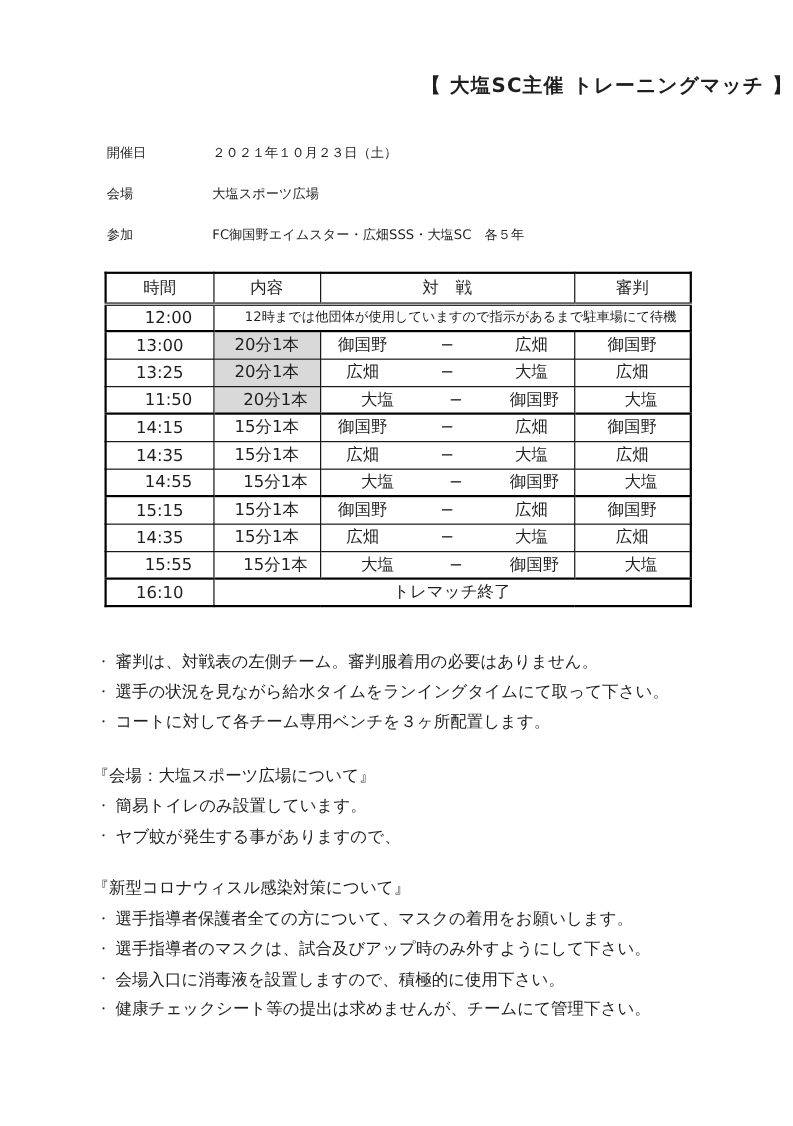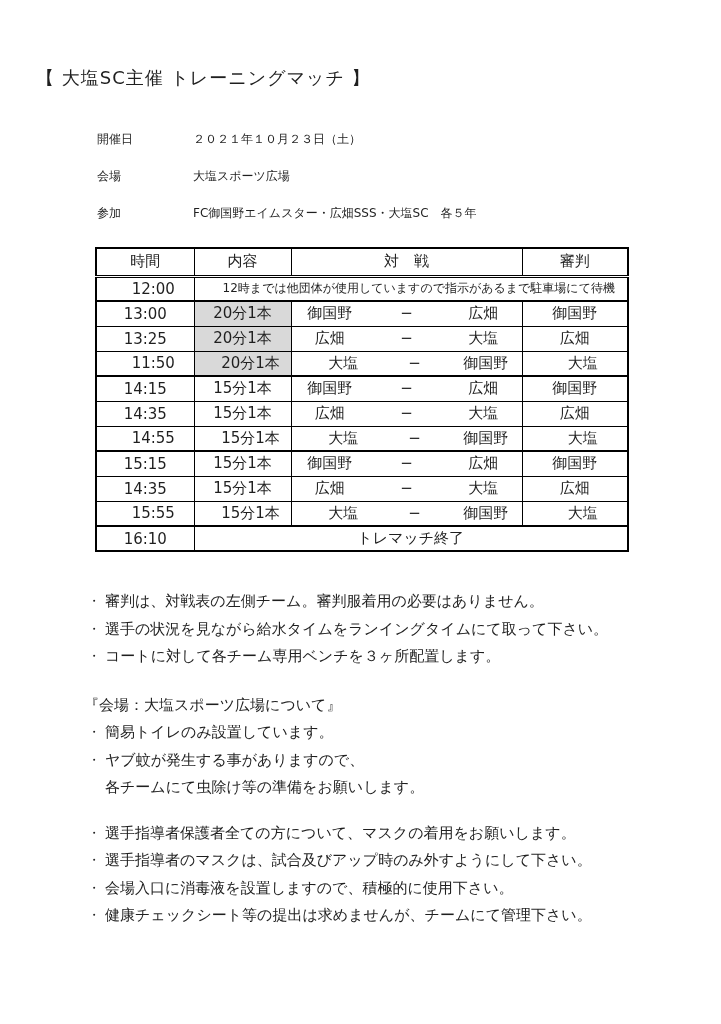--- a/index.html
+++ b/index.html
@@ -9,25 +9,24 @@
     width: 721px;
     height: 1024px;
     margin: 0 auto;
     background: var(--page-bg, #ffffff);
     color: var(--text, #1f1f1f);
     font-family: "DejaVu Sans", "Liberation Sans", sans-serif;
     overflow: hidden;
   }
   .doc-title {
     padding-top: 66px;
-    text-align: left;
+    text-align: right;
     font-size: 18px;
-    font-weight: normal;
+    font-weight: bold;
     letter-spacing: 1px;
-    padding-left: 36px;
   }
   .info-block {
     margin: 38px 0 0 97px;
     font-size: 12px;
   }
   .info-row {
     display: flex;
     margin-bottom: 15px;
     line-height: 22px;
   }
@@ -280,26 +279,26 @@
         <div class="list-item">
           <span class="bullet">・</span>
           <span>簡易トイレのみ設置しています。</span>
         </div>
         <div class="list-item">
           <span class="bullet">・</span>
           <span>ヤブ蚊が発生する事がありますので、</span>
         </div>
         <div class="list-item">
           <span class="bullet"></span>
-          <span>各チームにて虫除け等の準備をお願いします。</span>
         </div>
       </div>
   </div>
 
   <div class="body-text gap-xl">
+    <div class="section-title">『新型コロナウィスル感染対策について』</div>
     <div>
         <div class="list-item">
           <span class="bullet">・</span>
           <span>選手指導者保護者全ての方について、マスクの着用をお願いします。</span>
         </div>
         <div class="list-item">
           <span class="bullet">・</span>
           <span>選手指導者のマスクは、試合及びアップ時のみ外すようにして下さい。</span>
         </div>
         <div class="list-item">

